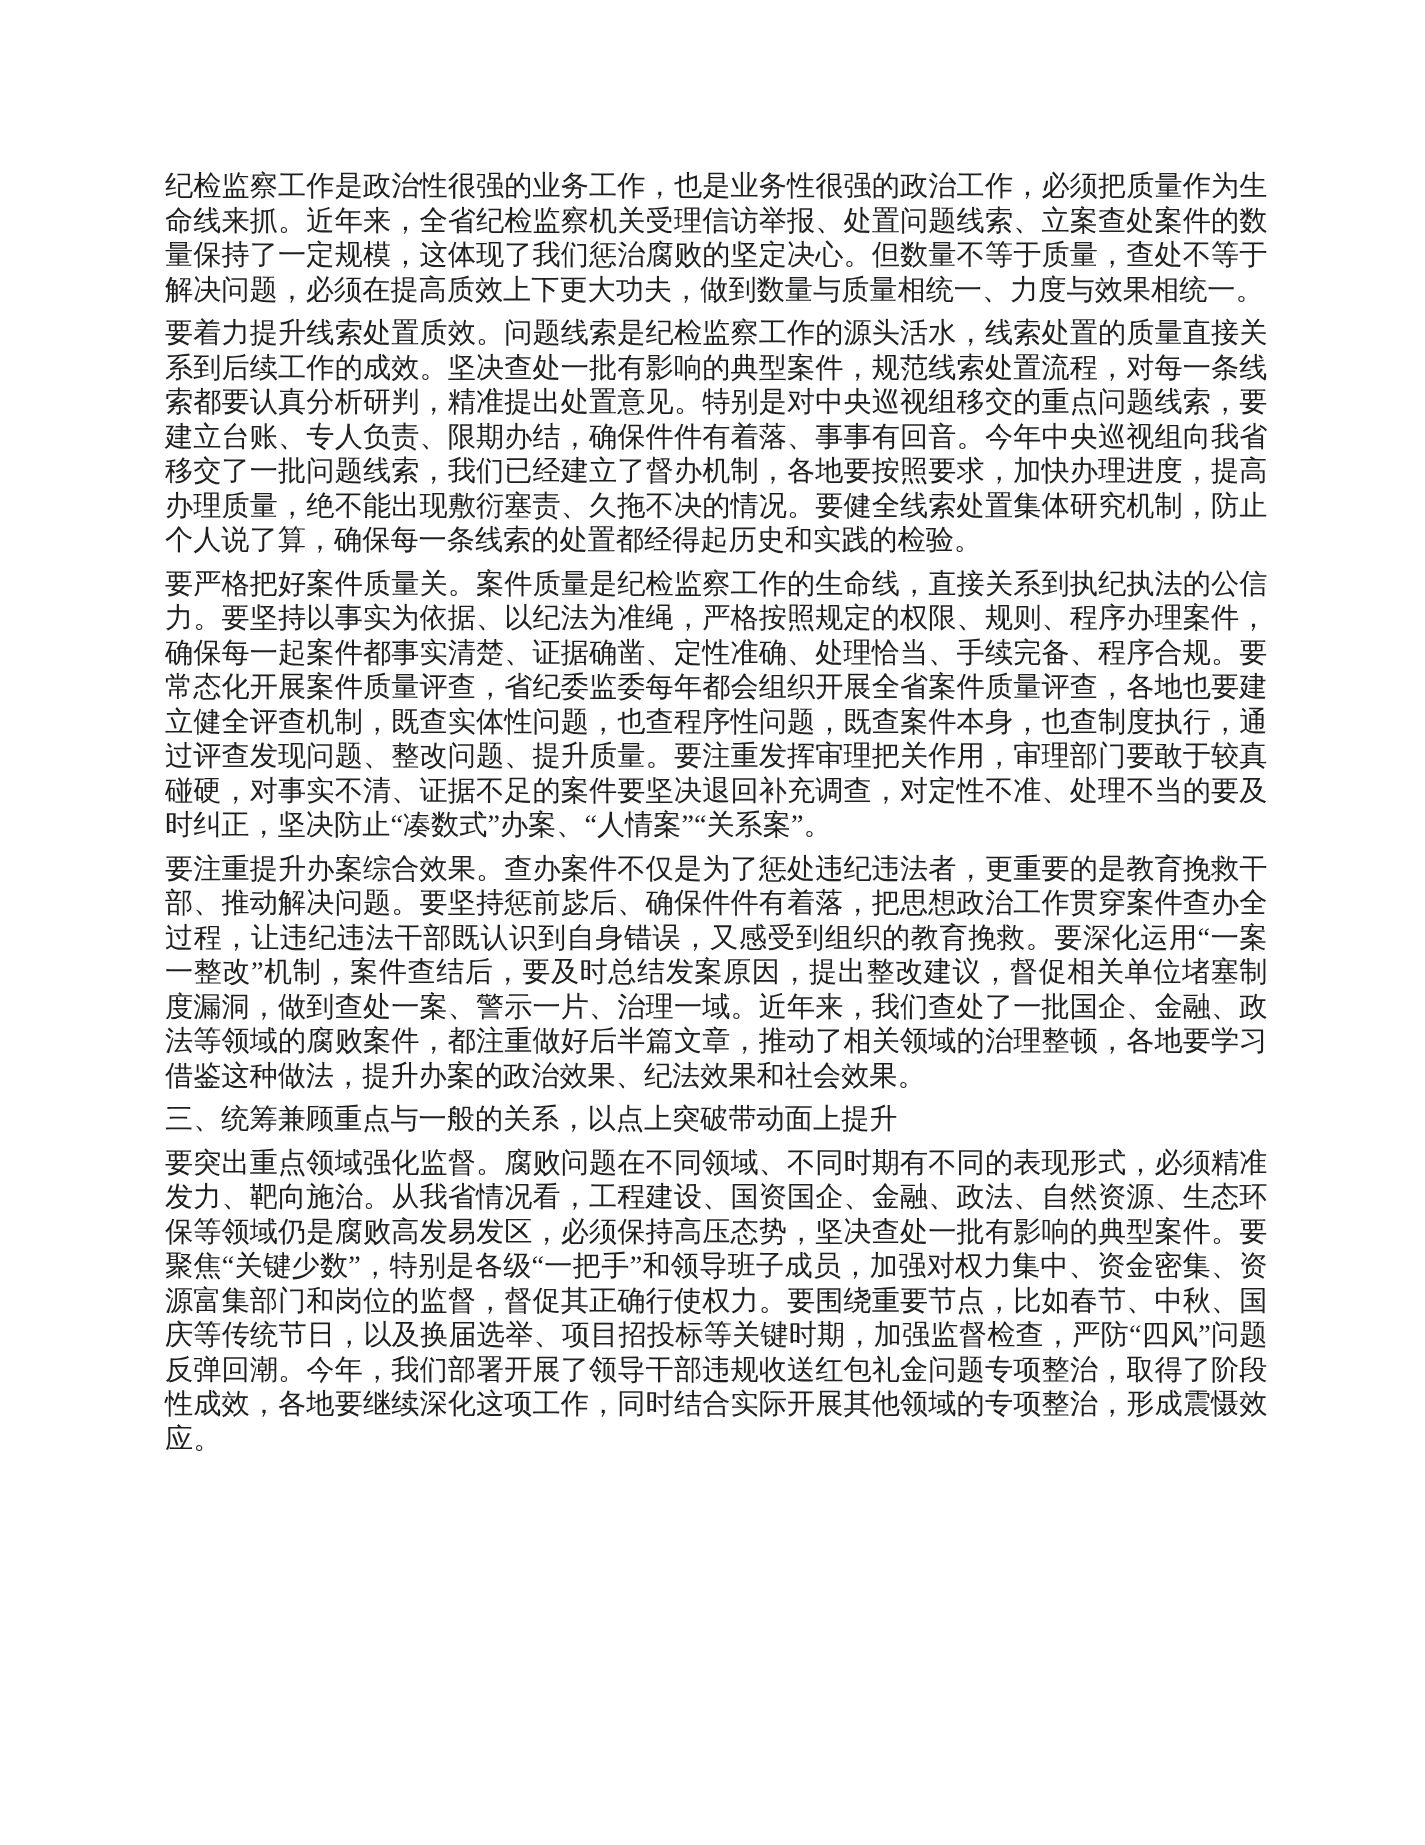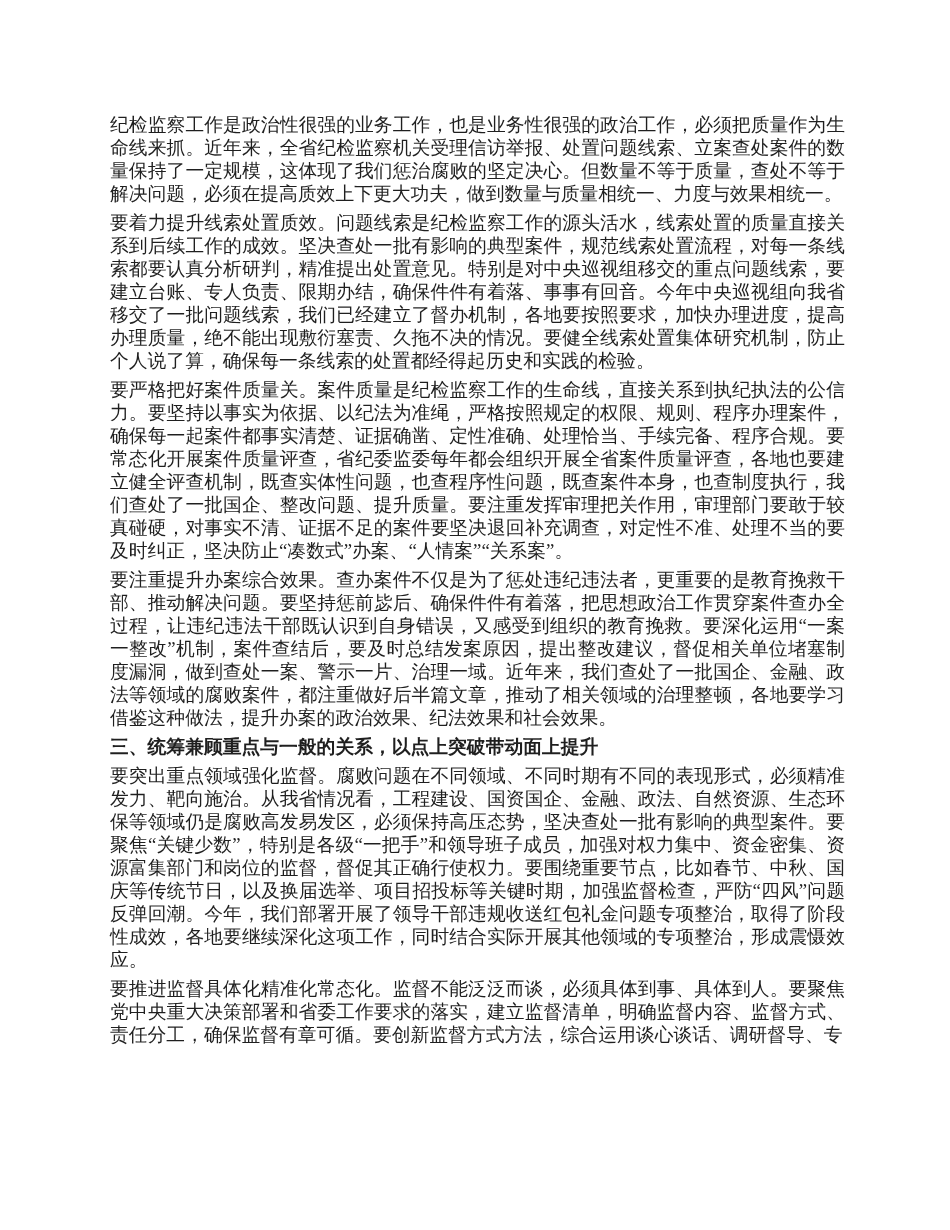--- a/index.html
+++ b/index.html
@@ -22,29 +22,28 @@
   .para {
     margin: 0 0 6px 0;
     font-family: "Liberation Serif", "DejaVu Serif", serif;
     font-size: 18.8px;
     line-height: 23px;
     color: #1f1f1f;
     text-align: justify;
     word-break: break-all;
   }
   .para.heading {
-    font-weight: bold; 
+    font-weight: normal; 
   }
 </style>
 </head>
 <body>
 
 <div class="page">
   <div class="doc-body">
       <p class="para">纪检监察工作是政治性很强的业务工作，也是业务性很强的政治工作，必须把质量作为生命线来抓。近年来，全省纪检监察机关受理信访举报、处置问题线索、立案查处案件的数量保持了一定规模，这体现了我们惩治腐败的坚定决心。但数量不等于质量，查处不等于解决问题，必须在提高质效上下更大功夫，做到数量与质量相统一、力度与效果相统一。</p>
       <p class="para">要着力提升线索处置质效。问题线索是纪检监察工作的源头活水，线索处置的质量直接关系到后续工作的成效。坚决查处一批有影响的典型案件，规范线索处置流程，对每一条线索都要认真分析研判，精准提出处置意见。特别是对中央巡视组移交的重点问题线索，要建立台账、专人负责、限期办结，确保件件有着落、事事有回音。今年中央巡视组向我省移交了一批问题线索，我们已经建立了督办机制，各地要按照要求，加快办理进度，提高办理质量，绝不能出现敷衍塞责、久拖不决的情况。要健全线索处置集体研究机制，防止个人说了算，确保每一条线索的处置都经得起历史和实践的检验。</p>
-      <p class="para">要严格把好案件质量关。案件质量是纪检监察工作的生命线，直接关系到执纪执法的公信力。要坚持以事实为依据、以纪法为准绳，严格按照规定的权限、规则、程序办理案件，确保每一起案件都事实清楚、证据确凿、定性准确、处理恰当、手续完备、程序合规。要常态化开展案件质量评查，省纪委监委每年都会组织开展全省案件质量评查，各地也要建立健全评查机制，既查实体性问题，也查程序性问题，既查案件本身，也查制度执行，我们查处了一批国企、整改问题、提升质量。要注重发挥审理把关作用，审理部门要敢于较真碰硬，对事实不清、证据不足的案件要坚决退回补充调查，对定性不准、处理不当的要及时纠正，坚决防止“凑数式”办案、“人情案”“关系案”。</p>
+      <p class="para">要严格把好案件质量关。案件质量是纪检监察工作的生命线，直接关系到执纪执法的公信力。要坚持以事实为依据、以纪法为准绳，严格按照规定的权限、规则、程序办理案件，确保每一起案件都事实清楚、证据确凿、定性准确、处理恰当、手续完备、程序合规。要常态化开展案件质量评查，省纪委监委每年都会组织开展全省案件质量评查，各地也要建立健全评查机制，既查实体性问题，也查程序性问题，既查案件本身，也查制度执行，通过评查发现问题、整改问题、提升质量。要注重发挥审理把关作用，审理部门要敢于较真碰硬，对事实不清、证据不足的案件要坚决退回补充调查，对定性不准、处理不当的要及时纠正，坚决防止“凑数式”办案、“人情案”“关系案”。</p>
       <p class="para">要注重提升办案综合效果。查办案件不仅是为了惩处违纪违法者，更重要的是教育挽救干部、推动解决问题。要坚持惩前毖后、确保件件有着落，把思想政治工作贯穿案件查办全过程，让违纪违法干部既认识到自身错误，又感受到组织的教育挽救。要深化运用“一案一整改”机制，案件查结后，要及时总结发案原因，提出整改建议，督促相关单位堵塞制度漏洞，做到查处一案、警示一片、治理一域。近年来，我们查处了一批国企、金融、政法等领域的腐败案件，都注重做好后半篇文章，推动了相关领域的治理整顿，各地要学习借鉴这种做法，提升办案的政治效果、纪法效果和社会效果。</p>
       <p class="para heading">三、统筹兼顾重点与一般的关系，以点上突破带动面上提升</p>
       <p class="para">要突出重点领域强化监督。腐败问题在不同领域、不同时期有不同的表现形式，必须精准发力、靶向施治。从我省情况看，工程建设、国资国企、金融、政法、自然资源、生态环保等领域仍是腐败高发易发区，必须保持高压态势，坚决查处一批有影响的典型案件。要聚焦“关键少数”，特别是各级“一把手”和领导班子成员，加强对权力集中、资金密集、资源富集部门和岗位的监督，督促其正确行使权力。要围绕重要节点，比如春节、中秋、国庆等传统节日，以及换届选举、项目招投标等关键时期，加强监督检查，严防“四风”问题反弹回潮。今年，我们部署开展了领导干部违规收送红包礼金问题专项整治，取得了阶段性成效，各地要继续深化这项工作，同时结合实际开展其他领域的专项整治，形成震慑效应。</p>
-      <p class="para">要推进监督具体化精准化常态化。监督不能泛泛而谈，必须具体到事、具体到人。要聚焦党中央重大决策部署和省委工作要求的落实，建立监督清单，明确监督内容、监督方式、责任分工，确保监督有章可循。要创新监督方式方法，综合运用谈心谈话、调研督导、专</p>
     </div>
 </div>
 
 </body></html>

